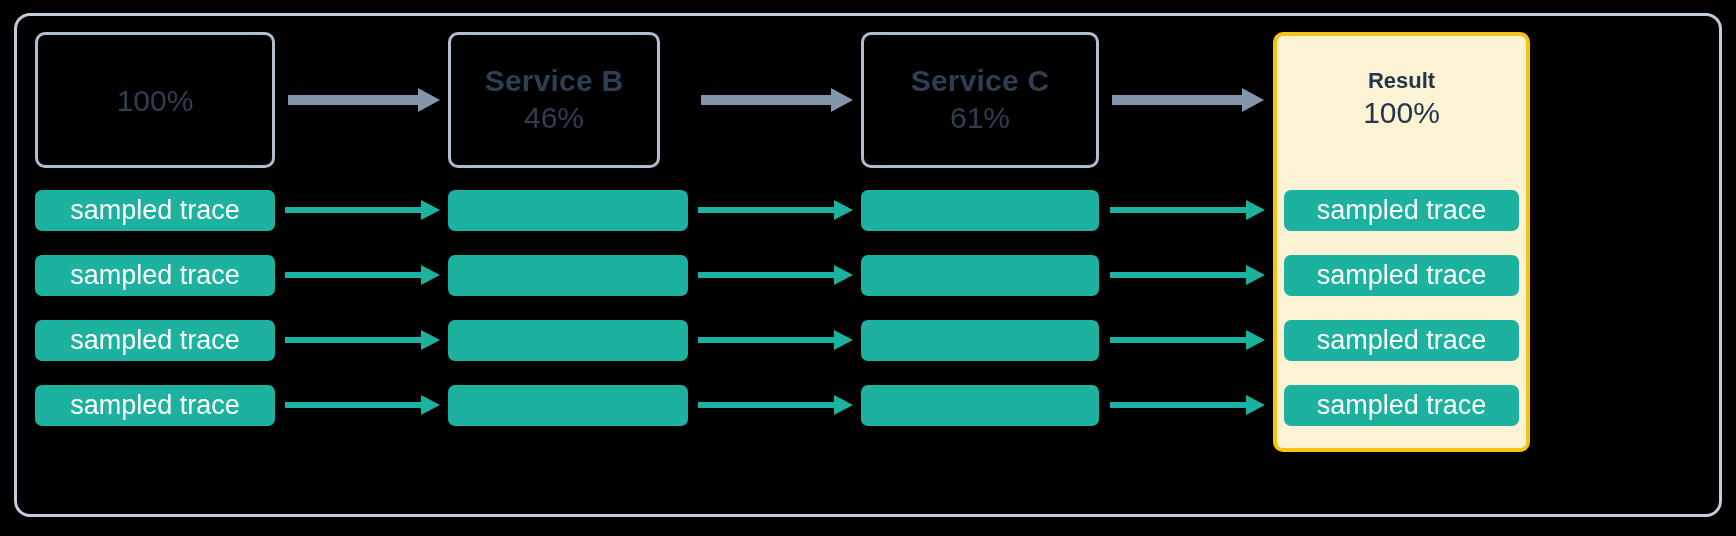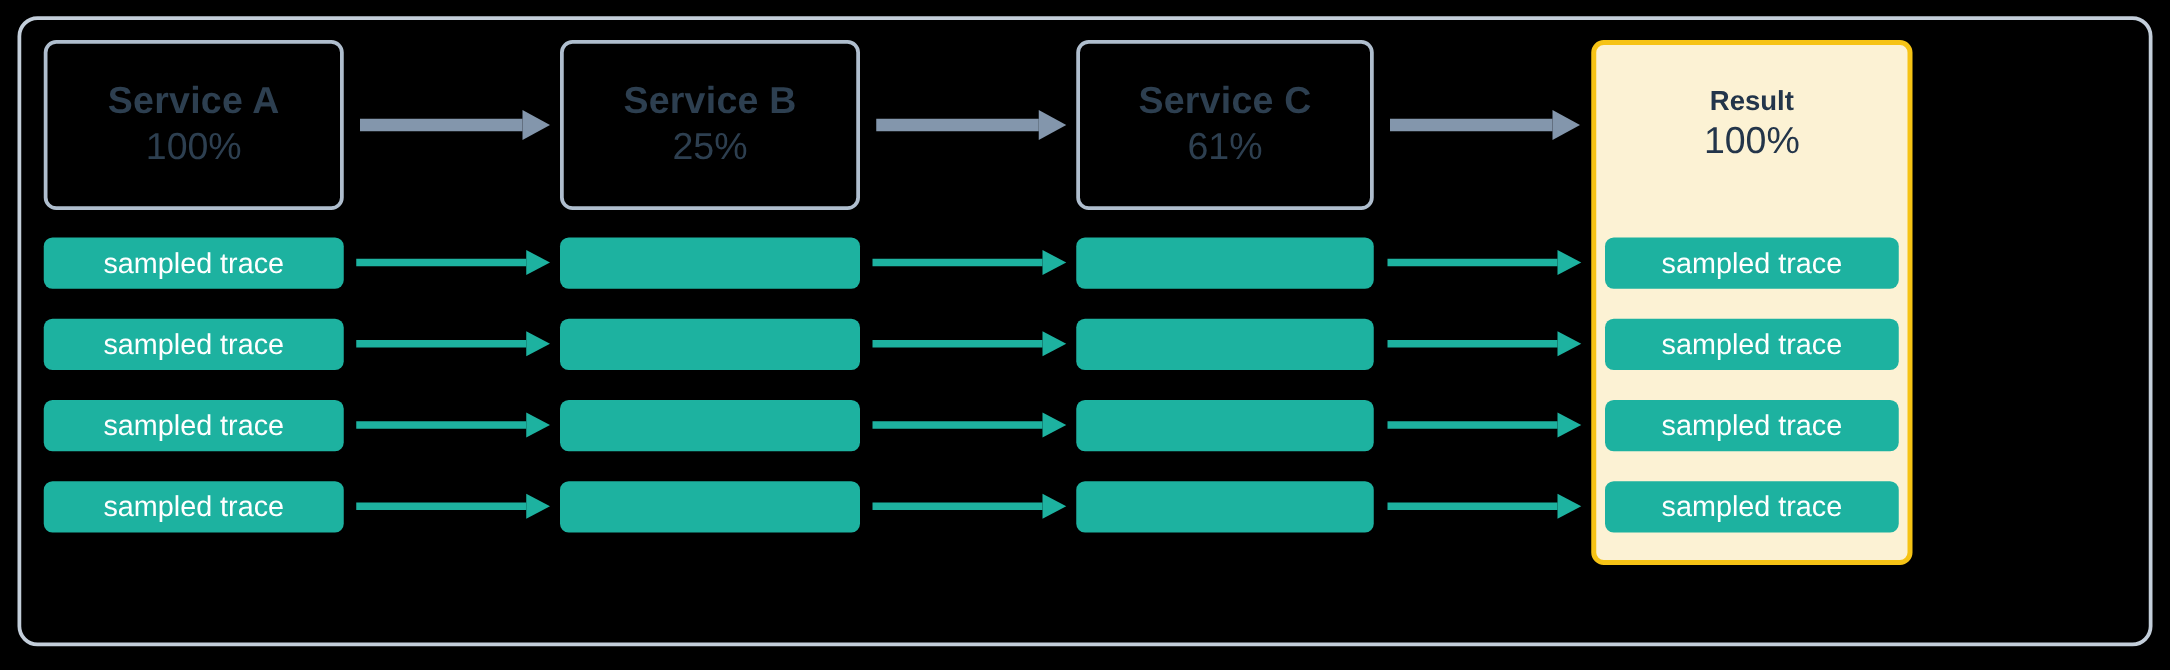--- a/index.html
+++ b/index.html
@@ -87,21 +87,21 @@
   
   .trace-bar {
     position: absolute;
     background: #1DB2A0;
     border-radius: 7px;
     display: flex;
     align-items: center;
     justify-content: center;
   }
   .trace-bar .trace-label {
-    font-size: 23px;
+    font-size: 27px;
     color: #FFFFFF;
     font-weight: normal;
     white-space: nowrap;
   }
 
   
   .teal-arrow { position: absolute; }
   .teal-arrow .shaft {
     position: absolute; left: 0; top: 7px;
     height: 6px; background: #1DB2A0;
@@ -117,27 +117,26 @@
 </head>
 <body>
 
 <div id="stage">
 
   <div class="outer-frame"></div>
 
   <div class="result-column"></div>
 
   <div class="service-box" style="left:35px; top:32px; width:240px; height:136px;">
-    <div class="svc-title">Service A</div>
     <div class="svc-pct">100%</div>
   </div>
 
-  <div class="service-box" style="left:448px; top:32px; width:240px; height:136px;text-align:center;">
+  <div class="service-box" style="left:448px; top:32px; width:212px; height:136px;text-align:center;">
     <div class="svc-title">Service B</div>
-    <div class="svc-pct">25%</div>
+    <div class="svc-pct">46%</div>
   </div>
 
   <div class="service-box" style="left:861px; top:32px; width:238px; height:136px;">
     <div class="svc-title">Service C</div>
     <div class="svc-pct">61%</div>
   </div>
 
   <div class="result-box" style="left:1273px; top:40px; width:257px; height:120px;">
     <div class="svc-title">Result</div>
     <div class="svc-pct">100%</div>

